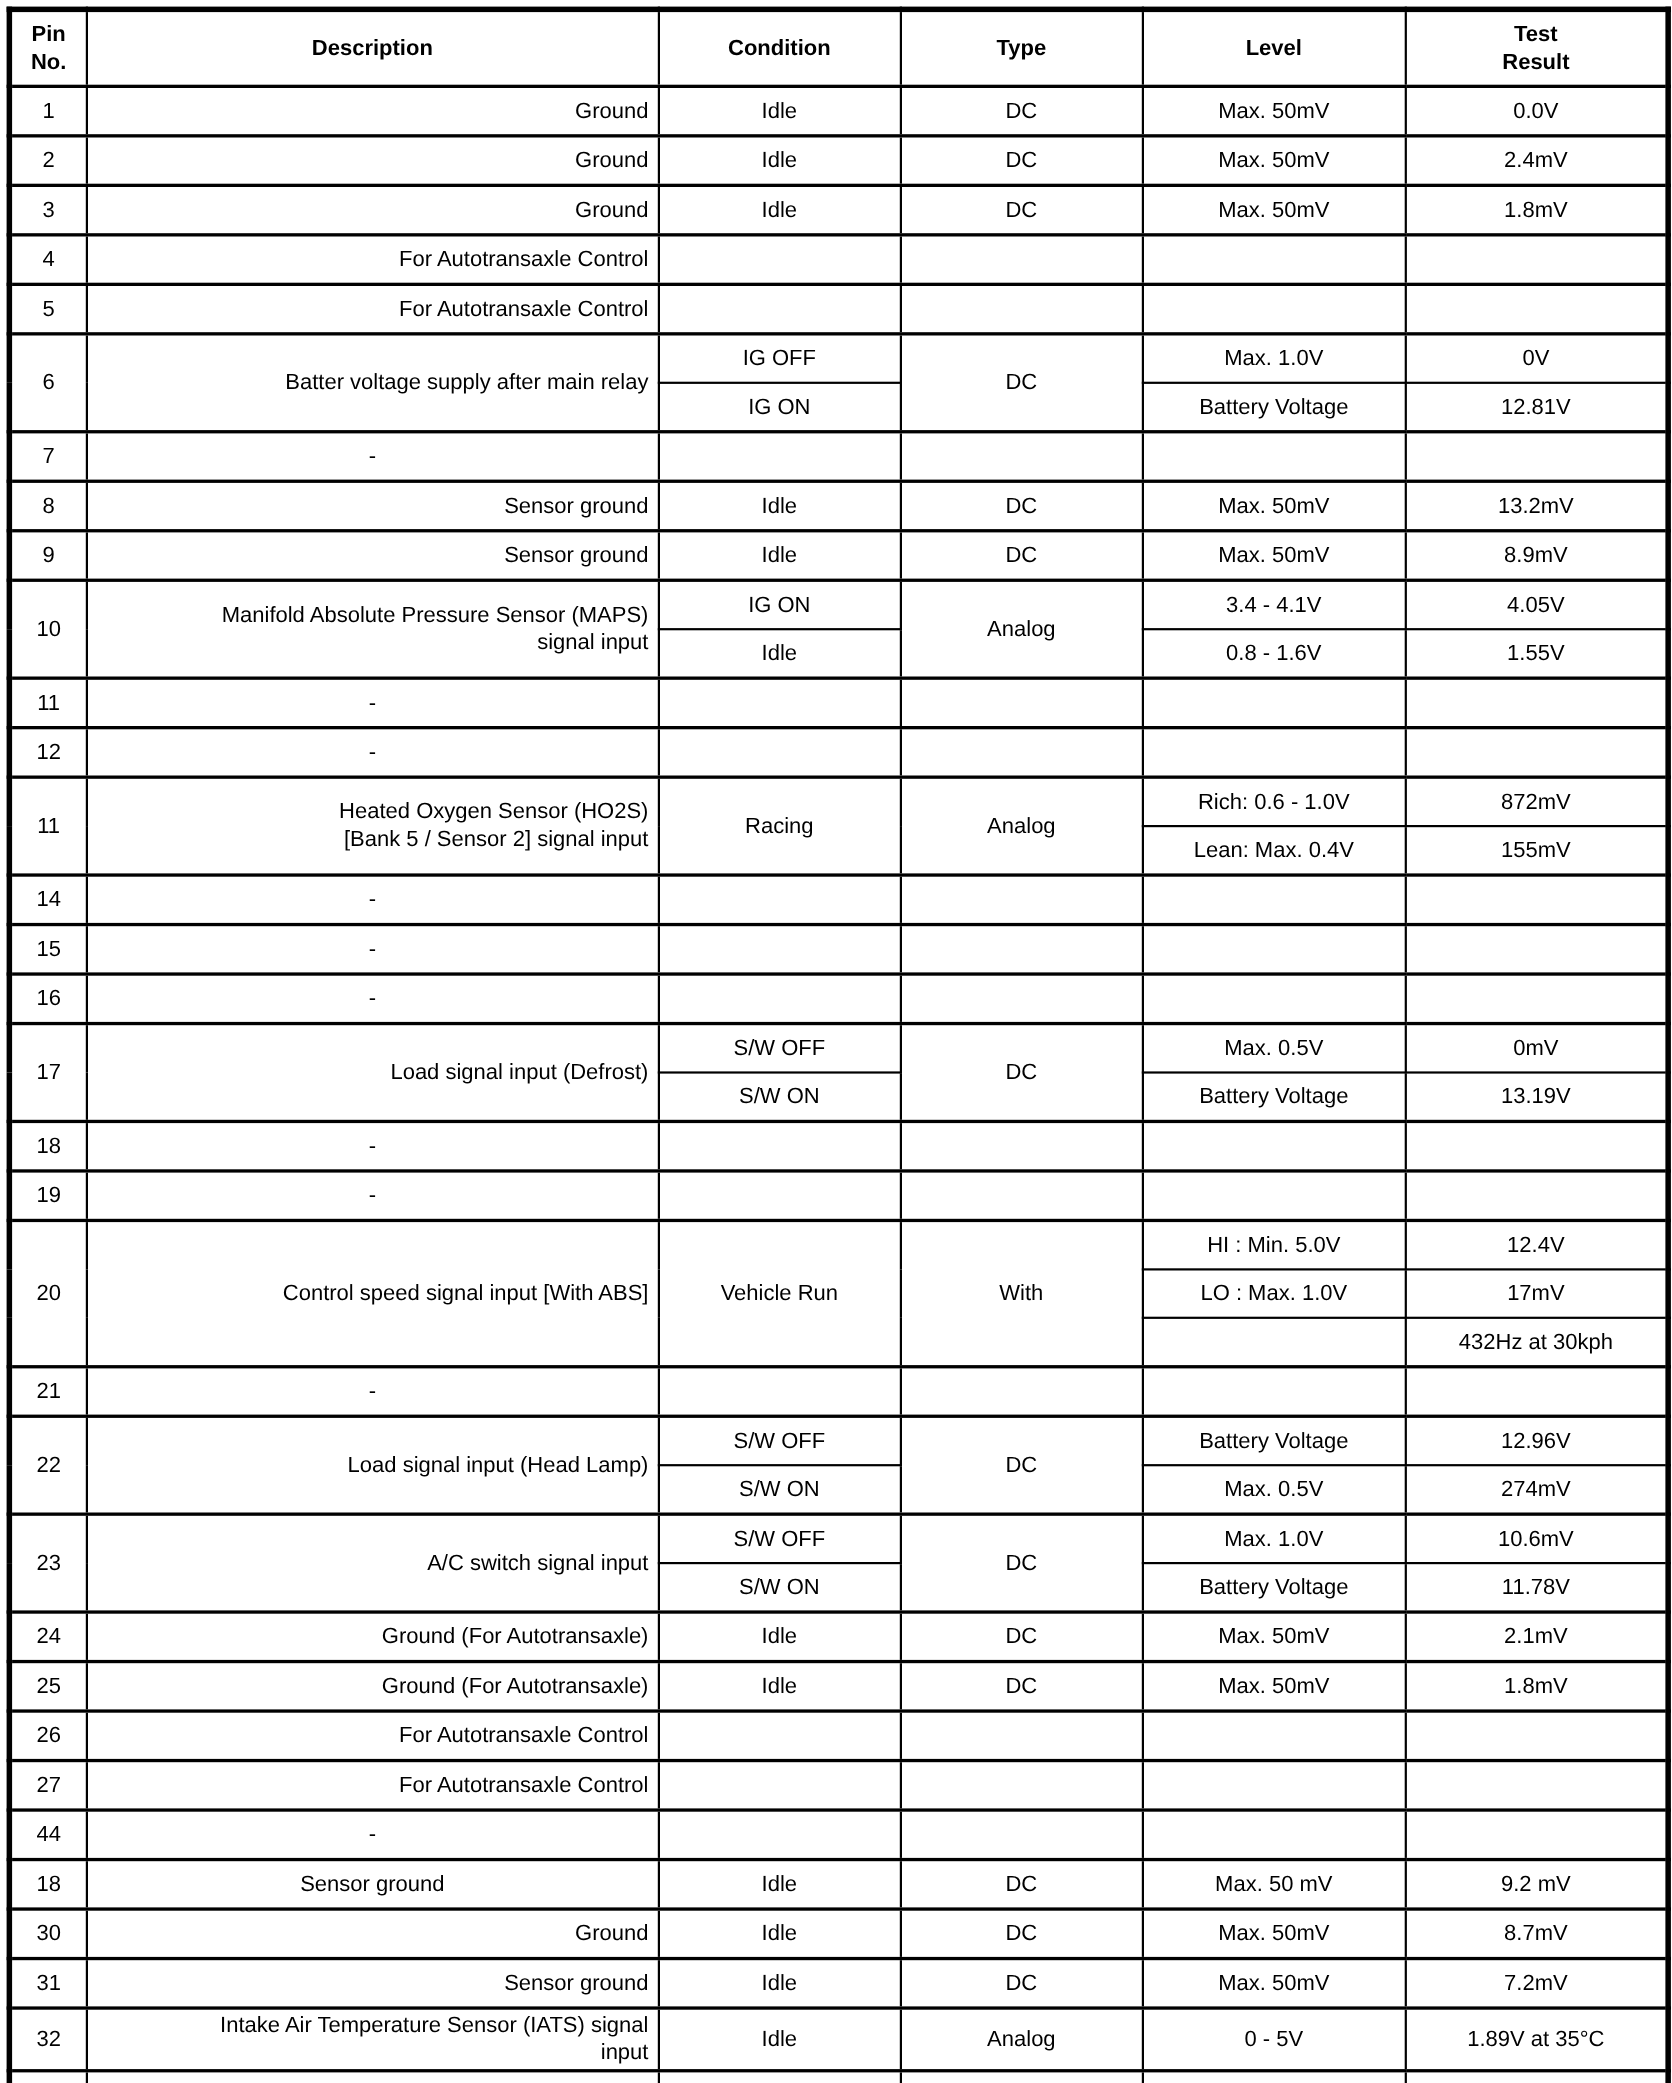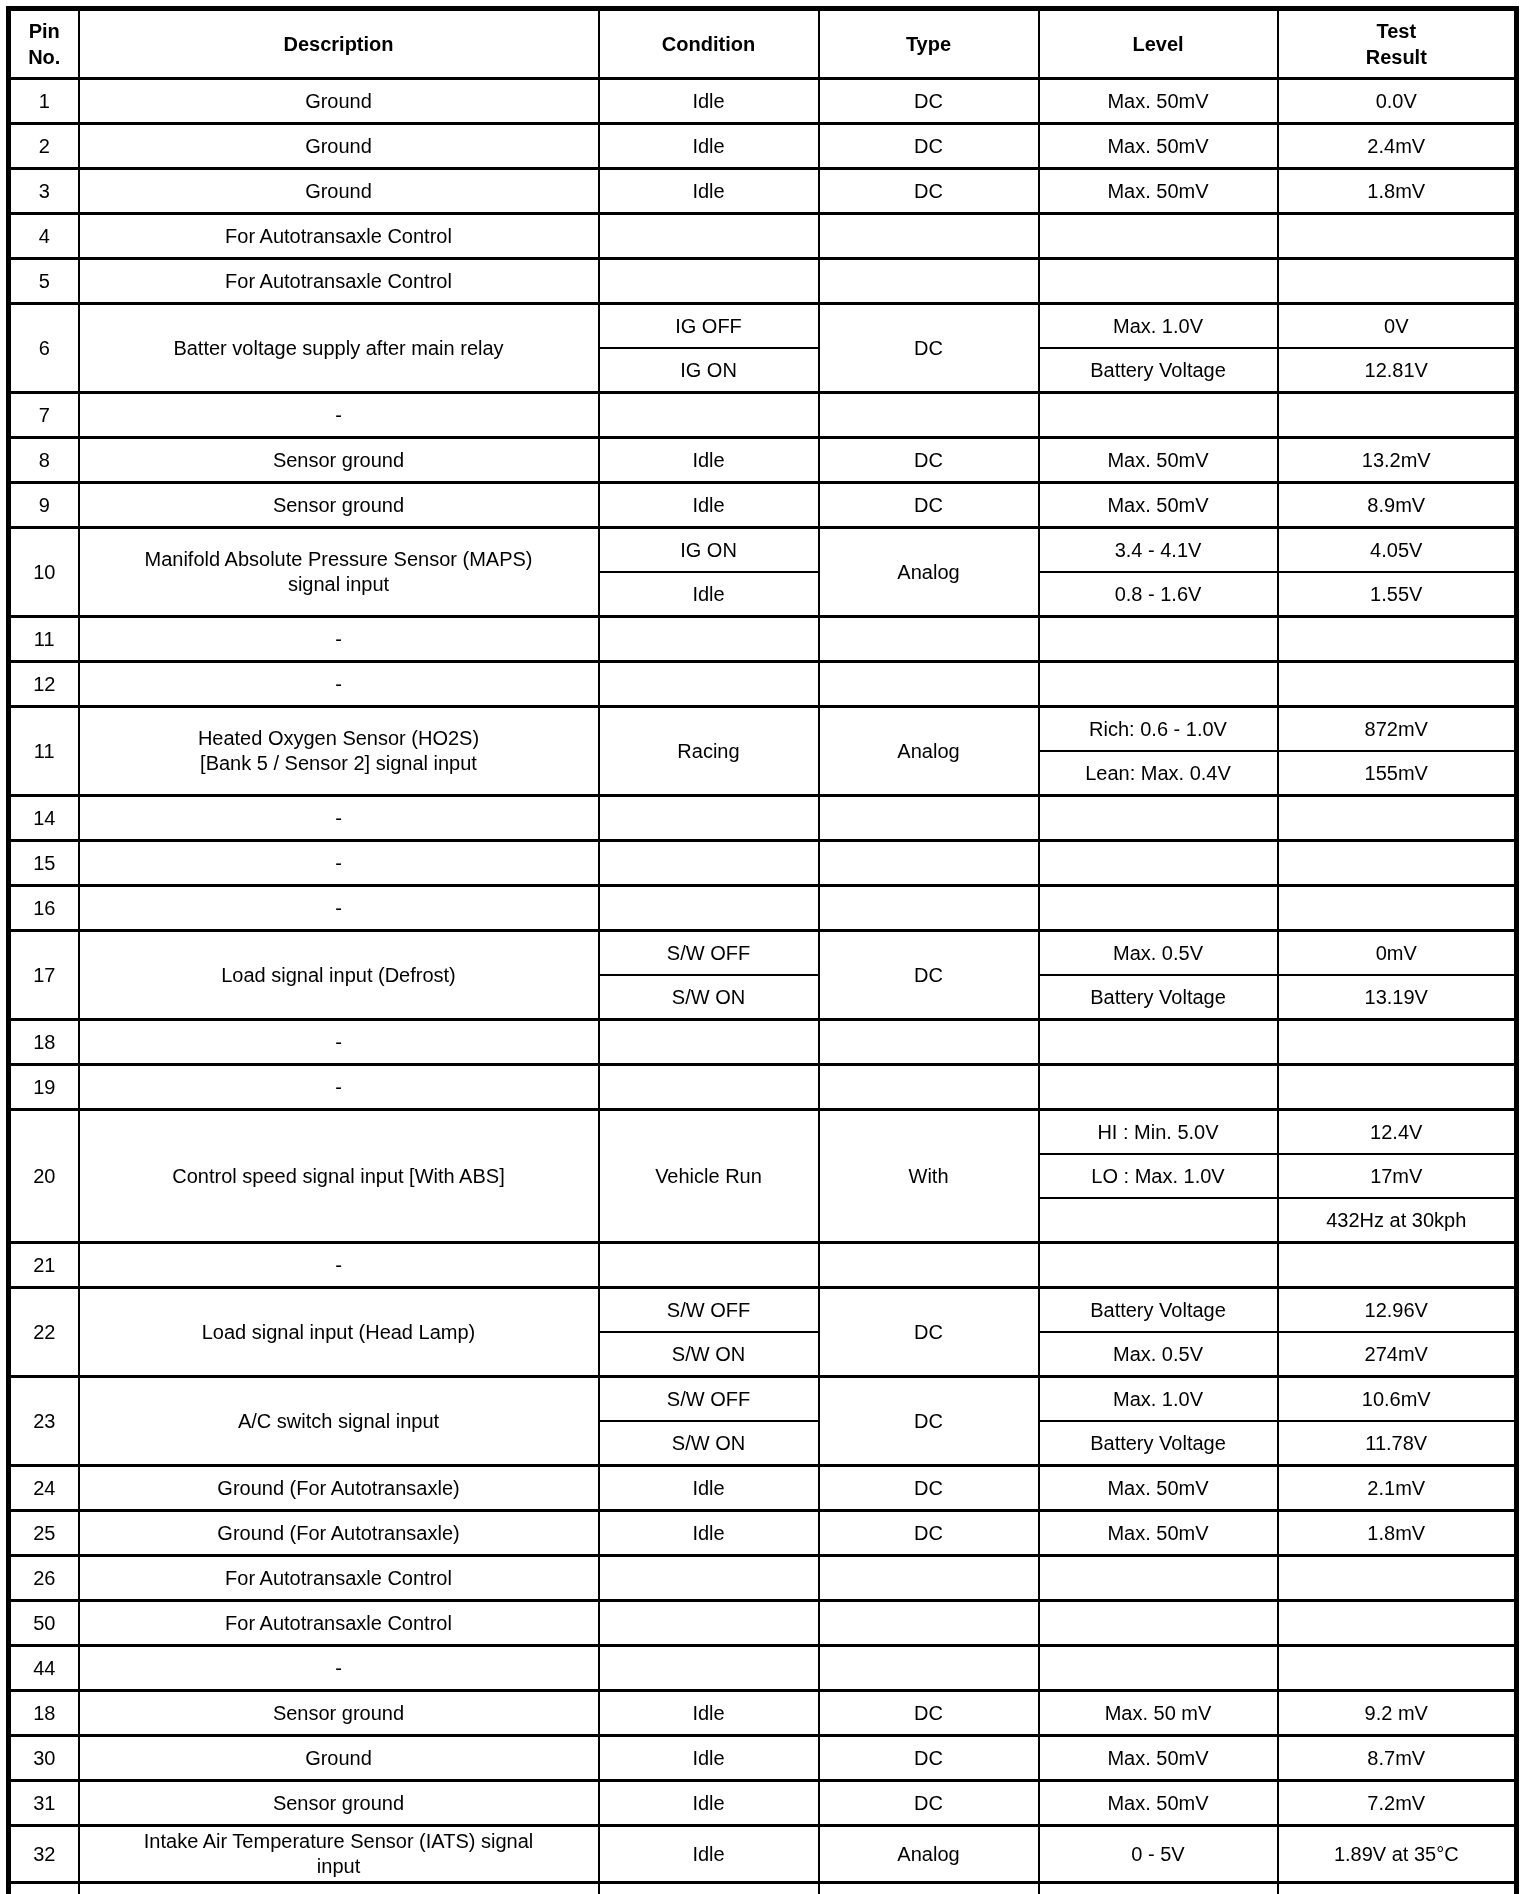--- a/index.html
+++ b/index.html
@@ -44,21 +44,21 @@
     white-space: pre-line;
     line-height: 1.3;
     border-bottom: 3px solid #000000;
   }
   tbody td {
     height: 38px;
     text-align: center;
     line-height: 1.25;
   }
   tbody td.desc {
-    text-align: center;
+    text-align: right;
     white-space: pre-line;
   }
   tbody td.desc.center {
     text-align: center;
   }
   tbody tr.row-main td {
     border-top: 3px solid #000000;
   }
 </style>
 </head>
@@ -328,21 +328,21 @@
         </tr>
         <tr class="row-main">
           <td class="pin">26</td>
           <td class="desc">For Autotransaxle Control</td>
           <td></td>
           <td></td>
           <td></td>
           <td></td>
         </tr>
         <tr class="row-main">
-          <td class="pin">50</td>
+          <td class="pin">27</td>
           <td class="desc">For Autotransaxle Control</td>
           <td></td>
           <td></td>
           <td></td>
           <td></td>
         </tr>
         <tr class="row-main">
           <td class="pin">44</td>
           <td class="desc center">-</td>
           <td></td>

